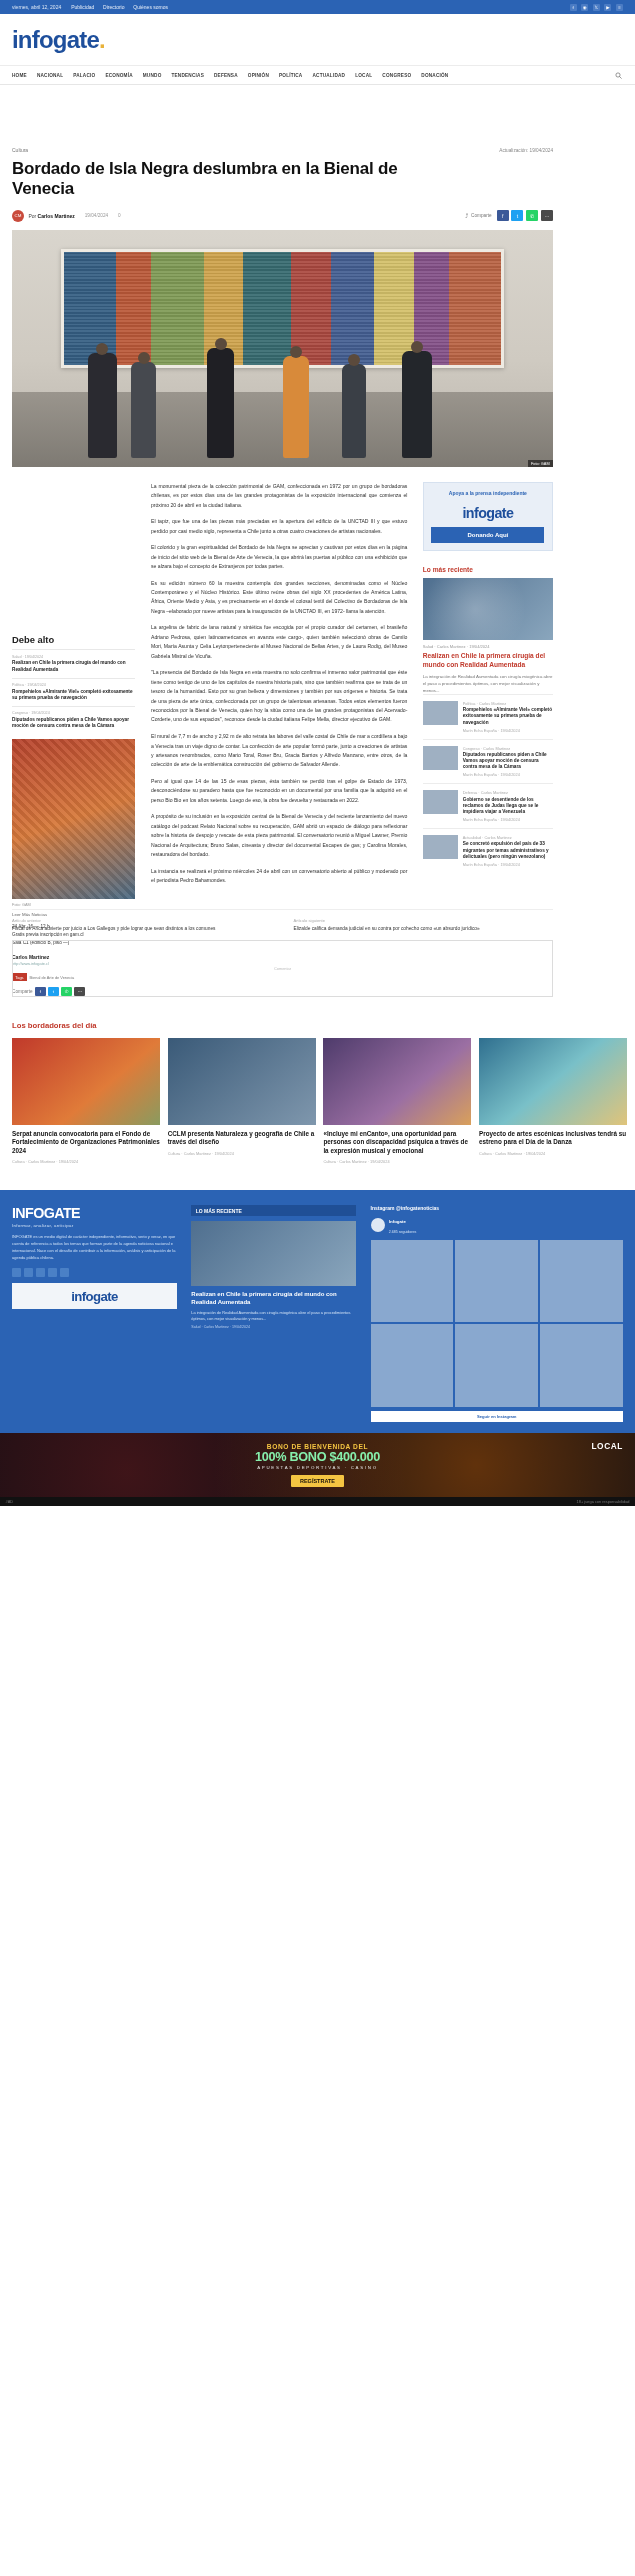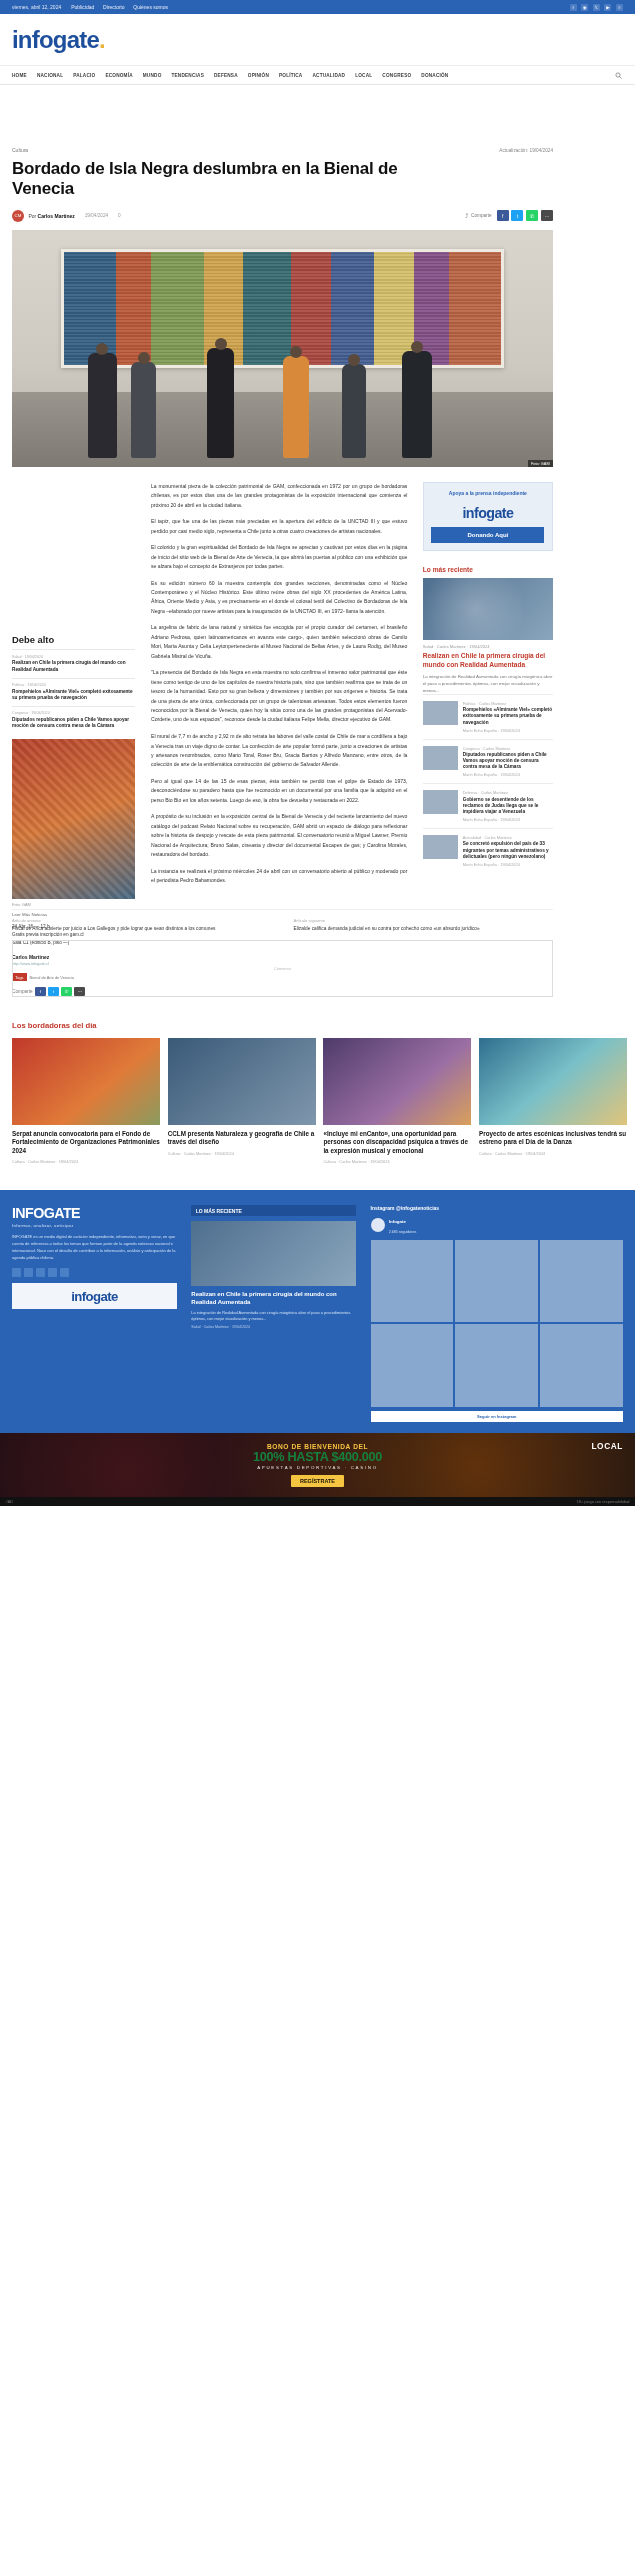--- a/index.html
+++ b/index.html
@@ -167,21 +167,21 @@
   .iggrid { display: grid; grid-template-columns: repeat(3, 1fr); gap: 2.2px; margin-top: 4.4px; }
   .iggrid div { padding-top: 100%; background: #89a8cf; }
   .igbtn { margin-top: 4.4px; background: #fff; color: #2b63b4; font-size: 4.1px; font-weight: bold; text-align: center; padding: 2.8px 0; }
 
   
   .ad { height: 64px; background: #0c0c12; position: relative; overflow: hidden; display: flex; align-items: center; justify-content: center; }
   .ad .glow { position: absolute; inset: 0; background: radial-gradient(circle at 75% 50%, rgba(255,120,0,.35), transparent 55%), radial-gradient(circle at 20% 60%, rgba(180,40,40,.3), transparent 55%); }
   .ad .txt { position: relative; text-align: center; }
   .ad .t1 { color: #f5c542; font-size: 6.6px; font-weight: bold; letter-spacing: 0.6px; }
   .ad .t2 { color: #fff; font-size: 12.7px; font-weight: bold; letter-spacing: -0.3px; }
-  .ad .t2 span { color: #15803d; }
+  .ad .t2 span { color: #86efac; }
   .ad .t3 { color: #e6e6e6; font-size: 4.4px; letter-spacing: 1.7px; margin-top: 1.7px; }
   .ad .btn { background: #f5c542; color: #18120a; font-size: 5.5px; font-weight: bold; padding: 3.3px 8.8px; display: inline-block; margin-top: 4.4px; border-radius: 1.1px; }
   .ad .brand { position: absolute; right: 12px; top: 7.7px; color: #fff; font-size: 8.3px; font-weight: bold; letter-spacing: 0.6px; }
   .adfoot { background: #111; color: #777; font-size: 3.9px; padding: 2.2px 5.5px; display: flex; justify-content: space-between; }
 </style>
 </head>
 <body>
 
 <div class="page">
 
@@ -482,21 +482,21 @@
         <div class="igbtn">Seguir en Instagram</div>
       </div>
     </div>
   </div>
 
   <div class="ad">
     <span class="glow"></span>
     <div class="txt">
       <div class="t1">BONO DE BIENVENIDA DEL</div>
       <div class="t2">
-        <span>100</span><span>% HASTA </span><span>$400.000</span>
+        <span>100</span><span>% BONO </span><span>$400.000</span>
       </div>
       <div class="t3">APUESTAS DEPORTIVAS  ·  CASINO</div>
       <div class="btn">REGÍSTRATE</div>
     </div>
     <div class="brand">LOCAL</div>
   </div>
   <div class="adfoot">
     <span>#AD</span>
     <span>18+ juega con responsabilidad</span>
   </div>

